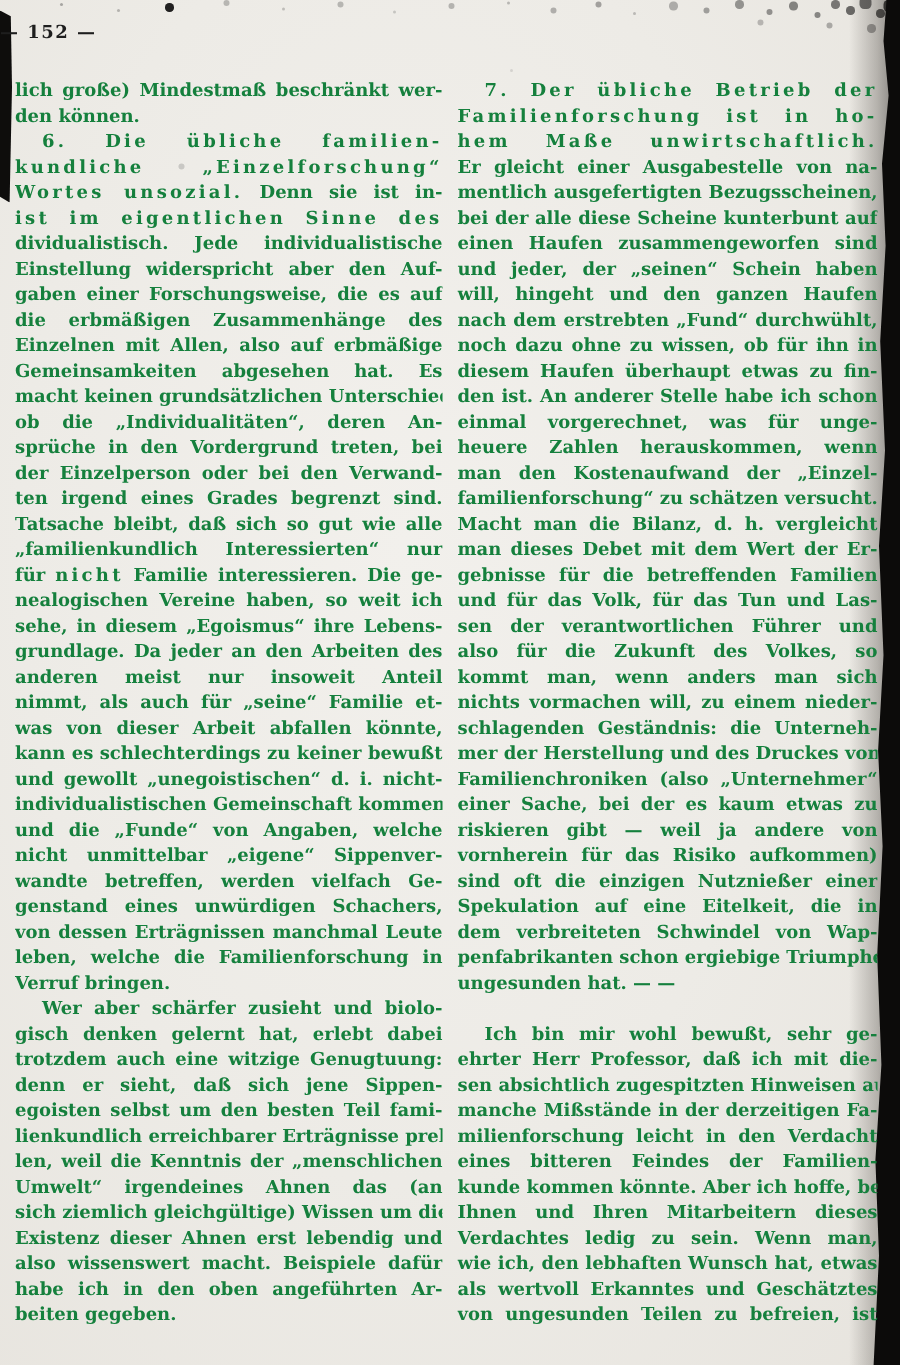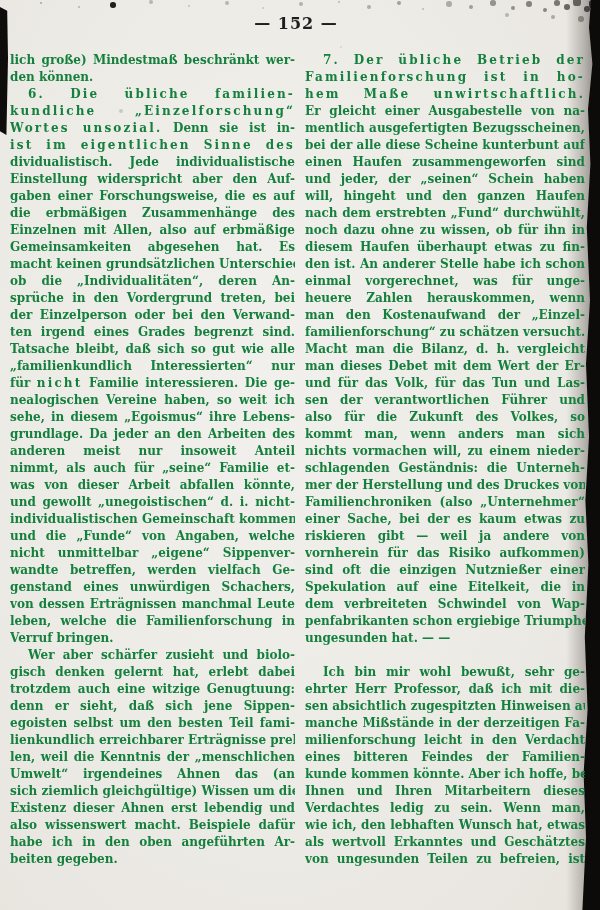--- a/index.html
+++ b/index.html
@@ -4,22 +4,22 @@
 <style>
   html,body{margin:0;padding:0;}
   body{
     width:600px;height:910px;position:relative;overflow:hidden;
     background:
       radial-gradient(ellipse at 45% 40%, #f2f0ec 0%, #edebe6 55%, #e7e4de 100%);
     font-family:"DejaVu Serif","Liberation Serif",serif;
   }
   .page{position:absolute;inset:0;}
   .page-number{
-    position:absolute;top:14px;left:0;width:592px;text-align:center;
-    font-size:16px;font-weight:bold;color:#1e1e1e;letter-spacing:1px;
+    position:absolute;top:14px;left:0;width:592px;text-align:left;
+    font-size:12px;font-weight:bold;color:#1e1e1e;letter-spacing:1px;
   }
   .column{position:absolute;top:52px;color:#15803d;}
   .col-left{left:10px;width:285px;}
   .col-right{left:305px;width:280px;}
   .tline{
     font-size:12px;font-weight:bold;line-height:17px;height:17px;
     text-align:justify;text-align-last:justify;overflow:hidden;
     white-space:nowrap;
   }
   .tline.end{text-align-last:left;}
@@ -90,20 +90,21 @@
       <div class="tline"><span>ten irgend eines Grades begrenzt sind.</span></div>
       <div class="tline"><span>Tatsache bleibt, daß sich so gut wie alle</span></div>
       <div class="tline"><span>„familienkundlich Interessierten“ nur</span></div>
       <div class="tline"><span>für </span><span class="sp">nicht</span><span> Familie interessieren. Die ge-</span></div>
       <div class="tline"><span>nealogischen Vereine haben, so weit ich</span></div>
       <div class="tline"><span>sehe, in diesem „Egoismus“ ihre Lebens-</span></div>
       <div class="tline"><span>grundlage. Da jeder an den Arbeiten des</span></div>
       <div class="tline"><span>anderen meist nur insoweit Anteil</span></div>
       <div class="tline"><span>nimmt, als auch für „seine“ Familie et-</span></div>
       <div class="tline"><span>was von dieser Arbeit abfallen könnte,</span></div>
+      <div class="tline"><span>kann es schlechterdings zu keiner bewußt</span></div>
       <div class="tline"><span>und gewollt „unegoistischen“ d. i. nicht-</span></div>
       <div class="tline"><span>individualistischen Gemeinschaft kommen,</span></div>
       <div class="tline"><span>und die „Funde“ von Angaben, welche</span></div>
       <div class="tline"><span>nicht unmittelbar „eigene“ Sippenver-</span></div>
       <div class="tline"><span>wandte betreffen, werden vielfach Ge-</span></div>
       <div class="tline"><span>genstand eines unwürdigen Schachers,</span></div>
       <div class="tline"><span>von dessen Erträgnissen manchmal Leute</span></div>
       <div class="tline"><span>leben, welche die Familienforschung in</span></div>
       <div class="tline end"><span>Verruf bringen.</span></div>
       <div class="tline indent"><span>Wer aber schärfer zusieht und biolo-</span></div>
@@ -133,20 +134,21 @@
       <div class="tline"><span>nach dem erstrebten „Fund“ durchwühlt,</span></div>
       <div class="tline"><span>noch dazu ohne zu wissen, ob für ihn in</span></div>
       <div class="tline"><span>diesem Haufen überhaupt etwas zu fin-</span></div>
       <div class="tline"><span>den ist. An anderer Stelle habe ich schon</span></div>
       <div class="tline"><span>einmal vorgerechnet, was für unge-</span></div>
       <div class="tline"><span>heuere Zahlen herauskommen, wenn</span></div>
       <div class="tline"><span>man den Kostenaufwand der „Einzel-</span></div>
       <div class="tline"><span>familienforschung“ zu schätzen versucht.</span></div>
       <div class="tline"><span>Macht man die Bilanz, d. h. vergleicht</span></div>
       <div class="tline"><span>man dieses Debet mit dem Wert der Er-</span></div>
+      <div class="tline"><span>gebnisse für die betreffenden Familien</span></div>
       <div class="tline"><span>und für das Volk, für das Tun und Las-</span></div>
       <div class="tline"><span>sen der verantwortlichen Führer und</span></div>
       <div class="tline"><span>also für die Zukunft des Volkes, so</span></div>
       <div class="tline"><span>kommt man, wenn anders man sich</span></div>
       <div class="tline"><span>nichts vormachen will, zu einem nieder-</span></div>
       <div class="tline"><span>schlagenden Geständnis: die Unterneh-</span></div>
       <div class="tline"><span>mer der Herstellung und des Druckes von</span></div>
       <div class="tline"><span>Familienchroniken (also „Unternehmer“</span></div>
       <div class="tline"><span>einer Sache, bei der es kaum etwas zu</span></div>
       <div class="tline"><span>riskieren gibt — weil ja andere von</span></div>

